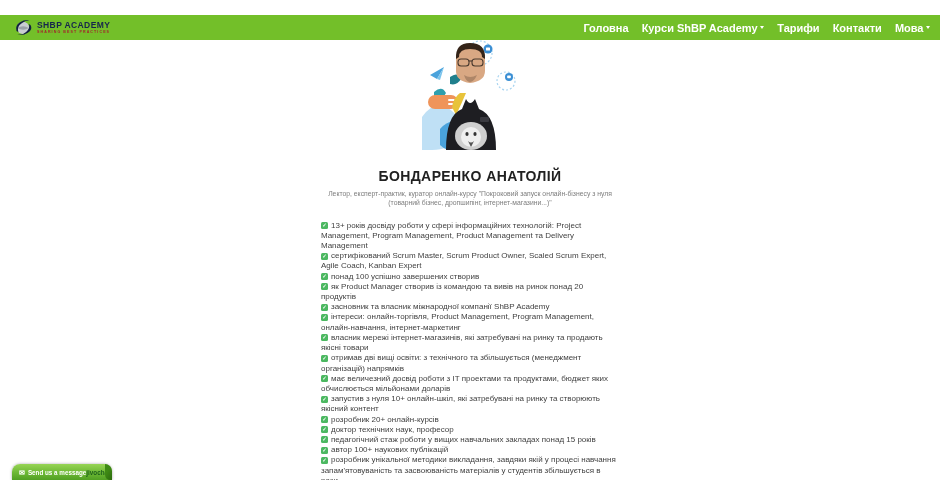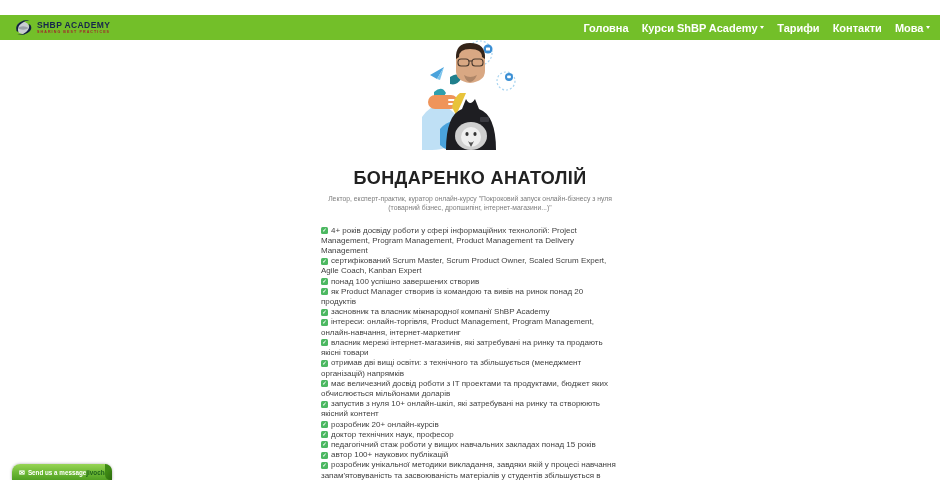--- a/index.html
+++ b/index.html
@@ -36,21 +36,21 @@
   }
   .caret {
     width:0; height:0; border-left:2.5px solid transparent;
     border-right:2.5px solid transparent; border-top:3px solid #ffffff;
     display:inline-block;
   }
   
   .main { position:absolute; top:25px; left:0; right:0; display:flex; flex-direction:column; align-items:center; }
   .photo-wrap { margin-top:12px; width:97px; height:113px; overflow:hidden; }
   .page-title {
-    margin-top:18px; font-size:18px; font-weight:bold; color:#212121;
+    margin-top:18px; font-size:14px; font-weight:bold; color:#212121;
     letter-spacing:.4px; text-align:center;
   }
   .subtitle {
     margin-top:6px; width:300px; text-align:center;
     font-size:6.8px; color:#7d7d7d; line-height:1.3;
   }
   .bio { margin-top:13px; width:298px; }
   .bio-item { font-size:8px; line-height:10.2px; color:#3f3f3f; }
   .check-icon {
     display:inline-block; width:7px; height:7px; background:#4cb861;
@@ -149,21 +149,21 @@
       <path d="M46 104 Q49 107 52 104 L49 110 Z" fill="#555"></path>
       <rect x="58" y="80" width="9" height="5" rx="1" fill="#3a3a40"></rect>
     </svg>
   </div>
 
   <h1 class="page-title">БОНДАРЕНКО АНАТОЛІЙ</h1>
 
   <p class="subtitle">Лектор, експерт-практик, куратор онлайн-курсу "Покроковий запуск онлайн-бізнесу з нуля (товарний бізнес, дропшипінг, інтернет-магазини...)"</p>
 
   <div class="bio">
-    <p class="bio-item"><span class="check-icon">✓</span><span>4+ років досвіду роботи у сфері інформаційних технологій: Project Management, Program Management, Product Management та Delivery Management</span></p>
+    <p class="bio-item"><span class="check-icon">✓</span><span>13+ років досвіду роботи у сфері інформаційних технологій: Project Management, Program Management, Product Management та Delivery Management</span></p>
     <p class="bio-item"><span class="check-icon">✓</span><span>сертифікований Scrum Master, Scrum Product Owner, Scaled Scrum Expert, Agile Coach, Kanban Expert</span></p>
     <p class="bio-item"><span class="check-icon">✓</span><span>понад 100 успішно завершених створив</span></p>
     <p class="bio-item"><span class="check-icon">✓</span><span>як Product Manager створив із командою та вивів на ринок понад 20 продуктів</span></p>
     <p class="bio-item"><span class="check-icon">✓</span><span>засновник та власник міжнародної компанії ShBP Academy</span></p>
     <p class="bio-item"><span class="check-icon">✓</span><span>інтереси: онлайн-торгівля, Product Management, Program Management, онлайн-навчання, інтернет-маркетинг</span></p>
     <p class="bio-item"><span class="check-icon">✓</span><span>власник мережі інтернет-магазинів, які затребувані на ринку та продають якісні товари</span></p>
     <p class="bio-item"><span class="check-icon">✓</span><span>отримав дві вищі освіти: з технічного та збільшується (менеджмент організацій) напрямків</span></p>
     <p class="bio-item"><span class="check-icon">✓</span><span>має величезний досвід роботи з ІТ проектами та продуктами, бюджет яких обчислюється мільйонами доларів</span></p>
     <p class="bio-item"><span class="check-icon">✓</span><span>запустив з нуля 10+ онлайн-шкіл, які затребувані на ринку та створюють якісний контент</span></p>
     <p class="bio-item"><span class="check-icon">✓</span><span>розробник 20+ онлайн-курсів</span></p>

